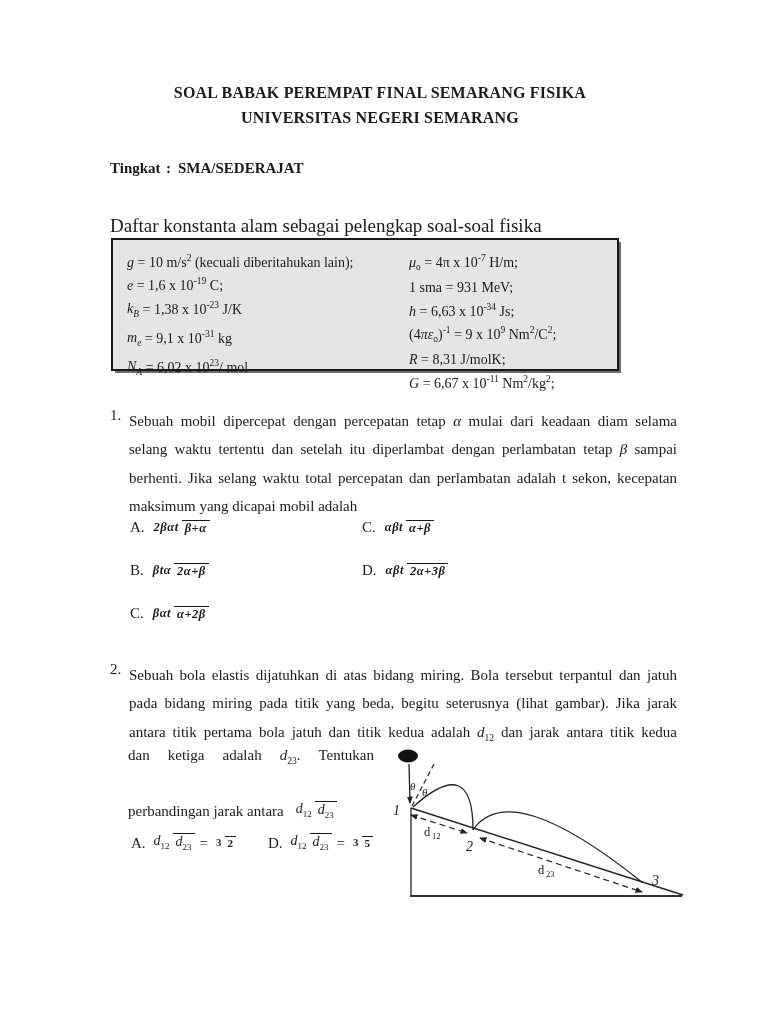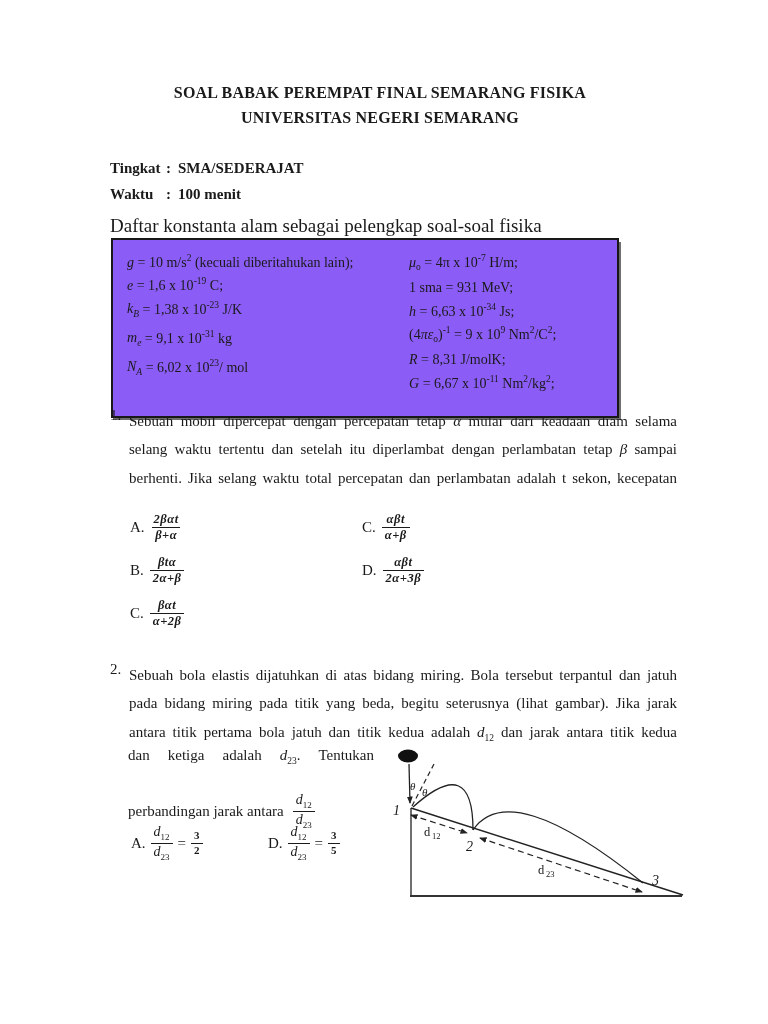--- a/index.html
+++ b/index.html
@@ -27,28 +27,28 @@
 
   
   .meta { position: absolute; top: 156px; left: 110px; font-weight: bold; font-size: 15px; line-height: 25.5px; }
   .meta-label { display: inline-block; width: 56px; }
   .meta-colon { display: inline-block; width: 12px; }
 
   
   .const-heading { position: absolute; top: 215px; left: 110px; font-weight: normal; font-size: 19px; }
   .const-box {
     position: absolute;
-    top: 238px; left: 111px; width: 508px; height: 180px;
+    top: 238px; left: 111px; width: 508px; height: 133px;
     border: 2px solid #181818;
     box-shadow: 3px 3px 0 -1px #6e6e6e;
     display: flex;
     padding: 9px 16px 0 14px;
     font-size: 14px;
     line-height: 19.6px;
-    background: #8b5cf6;
+    background: #e5e5e5;
   }
   .const-col.left  { width: 282px; }
   .const-col.right { flex: 1; }
   .const-item sup { font-size: 9.5px; }
   .const-item sub { font-size: 9.5px; }
 
   
   .question { position: absolute; display: flex; font-size: 15px; }
   .qnum { width: 19px; }
   .qbody { width: 548px; line-height: 28.4px; }
@@ -57,21 +57,21 @@
   .qbody sub, .narrow-block sub { font-size: 9.5px; }
 
   #q1 { top: 407px; left: 110px; width: 567px; }
   #q2 { top: 661px; left: 110px; width: 567px; }
 
   
   .optcol { position: absolute; }
   #q1-opts-left  { top: 506px; left: 130px; }
   #q1-opts-right { top: 506px; left: 362px; }
   .opt { height: 43px; display: flex; align-items: center; gap: 6px; font-size: 15px; }
-  .frac { display: inline-flex; flex-direction: column; align-items: center; line-height: 1.18; }
+  .frac { display: inline-flex; line-height: 1.18; }
   .frac .den { border-top: 1.2px solid #1a1a1a; }
   .frac .num, .frac .den { padding: 0 3px; }
   .gfrac { font-size: 12.5px; font-style: italic; font-weight: 600; letter-spacing: 0.5px; }
 
   
   .narrow-block { position: absolute; top: 745px; left: 128px; width: 246px; font-size: 15px; }
   .narrow-block .jline { line-height: 20px; }
   .ratio-line { display: flex; align-items: center; gap: 9px; height: 42px; margin-top: 19px; }
   .dfrac { font-size: 13.5px; }
   .dfrac i { font-size: 14px; }
@@ -95,23 +95,20 @@
 
   <div class="titles">
     <div>SOAL BABAK PEREMPAT FINAL SEMARANG FISIKA</div>
     <div>UNIVERSITAS NEGERI SEMARANG</div>
   </div>
 
   <div class="meta">
     <div class="meta-row">
       <span class="meta-label">Tingkat</span><span class="meta-colon">:</span><span>SMA/SEDERAJAT</span>
     </div>
-    <div class="meta-row">
-      <span class="meta-label">Waktu</span><span class="meta-colon">:</span><span>100 menit</span>
-    </div>
   </div>
 
   <div class="const-heading">Daftar konstanta alam sebagai pelengkap soal-soal fisika</div>
 
   <div class="const-box">
     <div class="const-col left">
 
         <div class="const-item"><i>g</i> = 10 m/s<sup>2</sup> (kecuali diberitahukan lain);</div>
 
 
@@ -143,20 +140,21 @@
     <div class="qnum">1.</div>
     <div class="qbody">
       <div>
 
           <div class="jline">Sebuah mobil dipercepat dengan percepatan tetap <i>α</i> mulai dari keadaan diam selama</div>
 
           <div class="jline">selang waktu tertentu dan setelah itu diperlambat dengan perlambatan tetap <i>β</i> sampai</div>
 
           <div class="jline">berhenti. Jika selang waktu total percepatan dan perlambatan adalah t sekon, kecepatan</div>
         </div>
+      <div class="lline">maksimum yang dicapai mobil adalah</div>
     </div>
   </div>
 
   <div class="optcol" id="q1-opts-left">
 
       <div class="opt">
         <span class="opt-label">A.</span>
         <span class="frac gfrac">
           <span class="num">2βαt</span>
           <span class="den">β+α</span>

